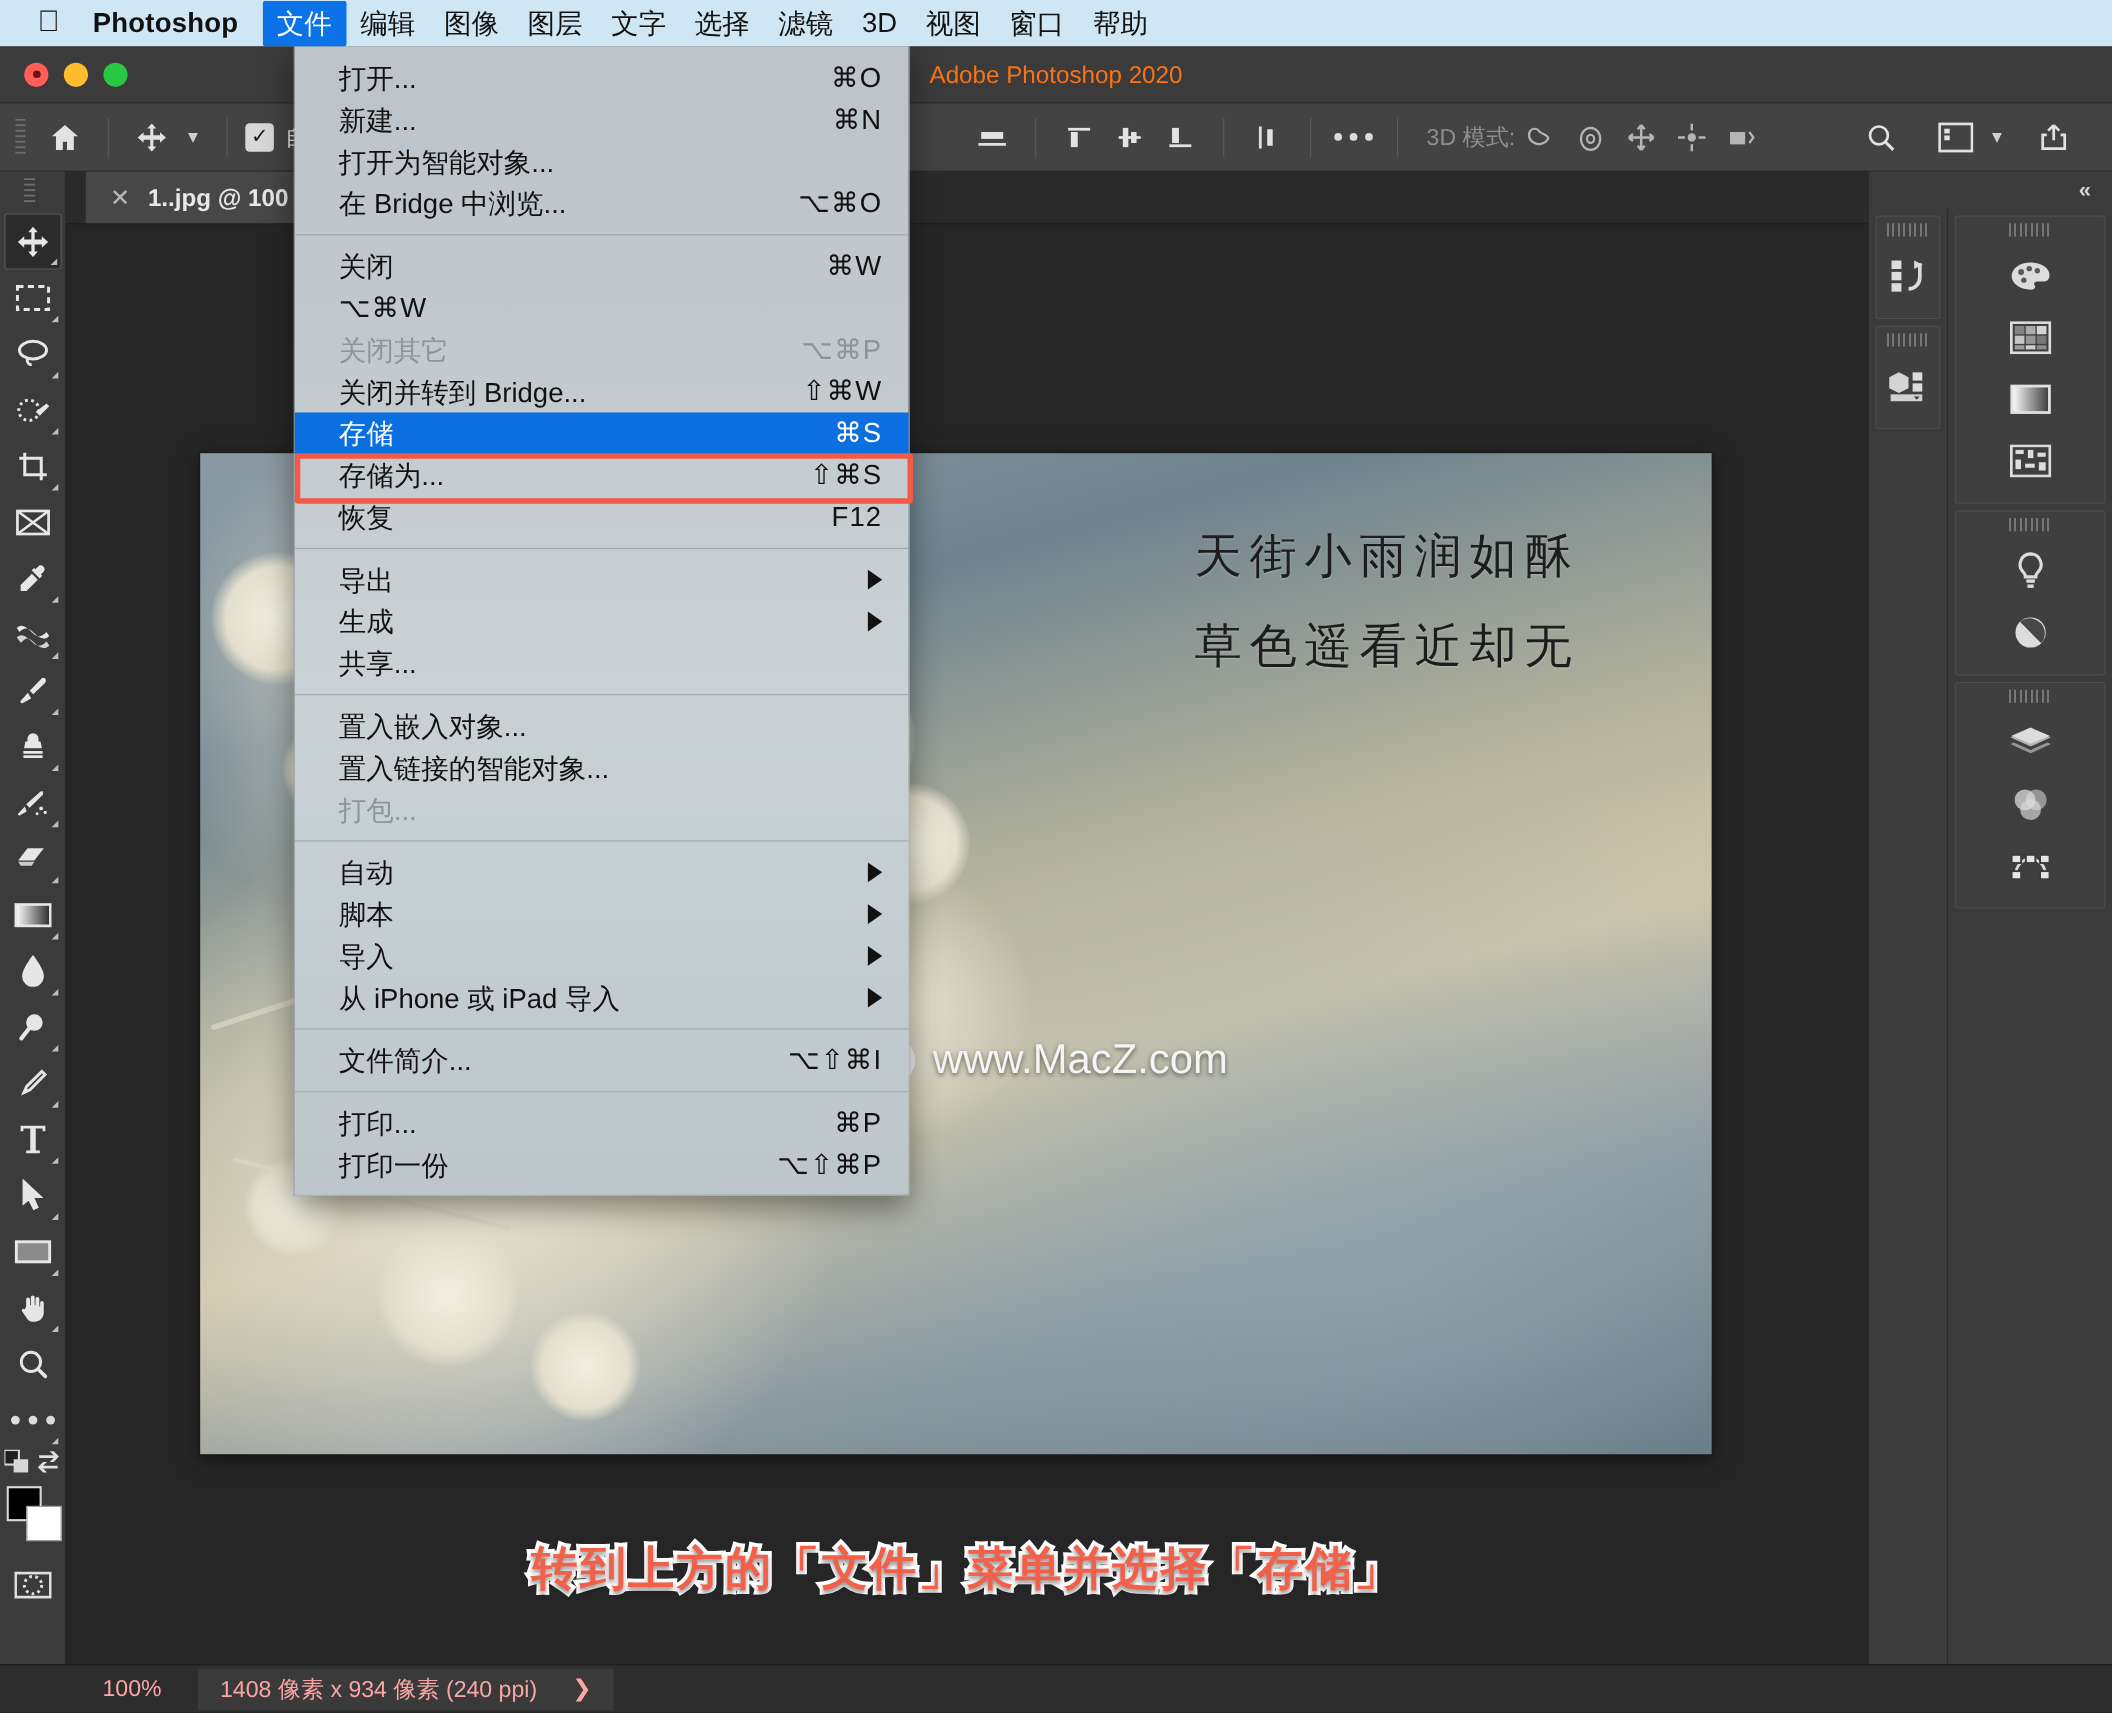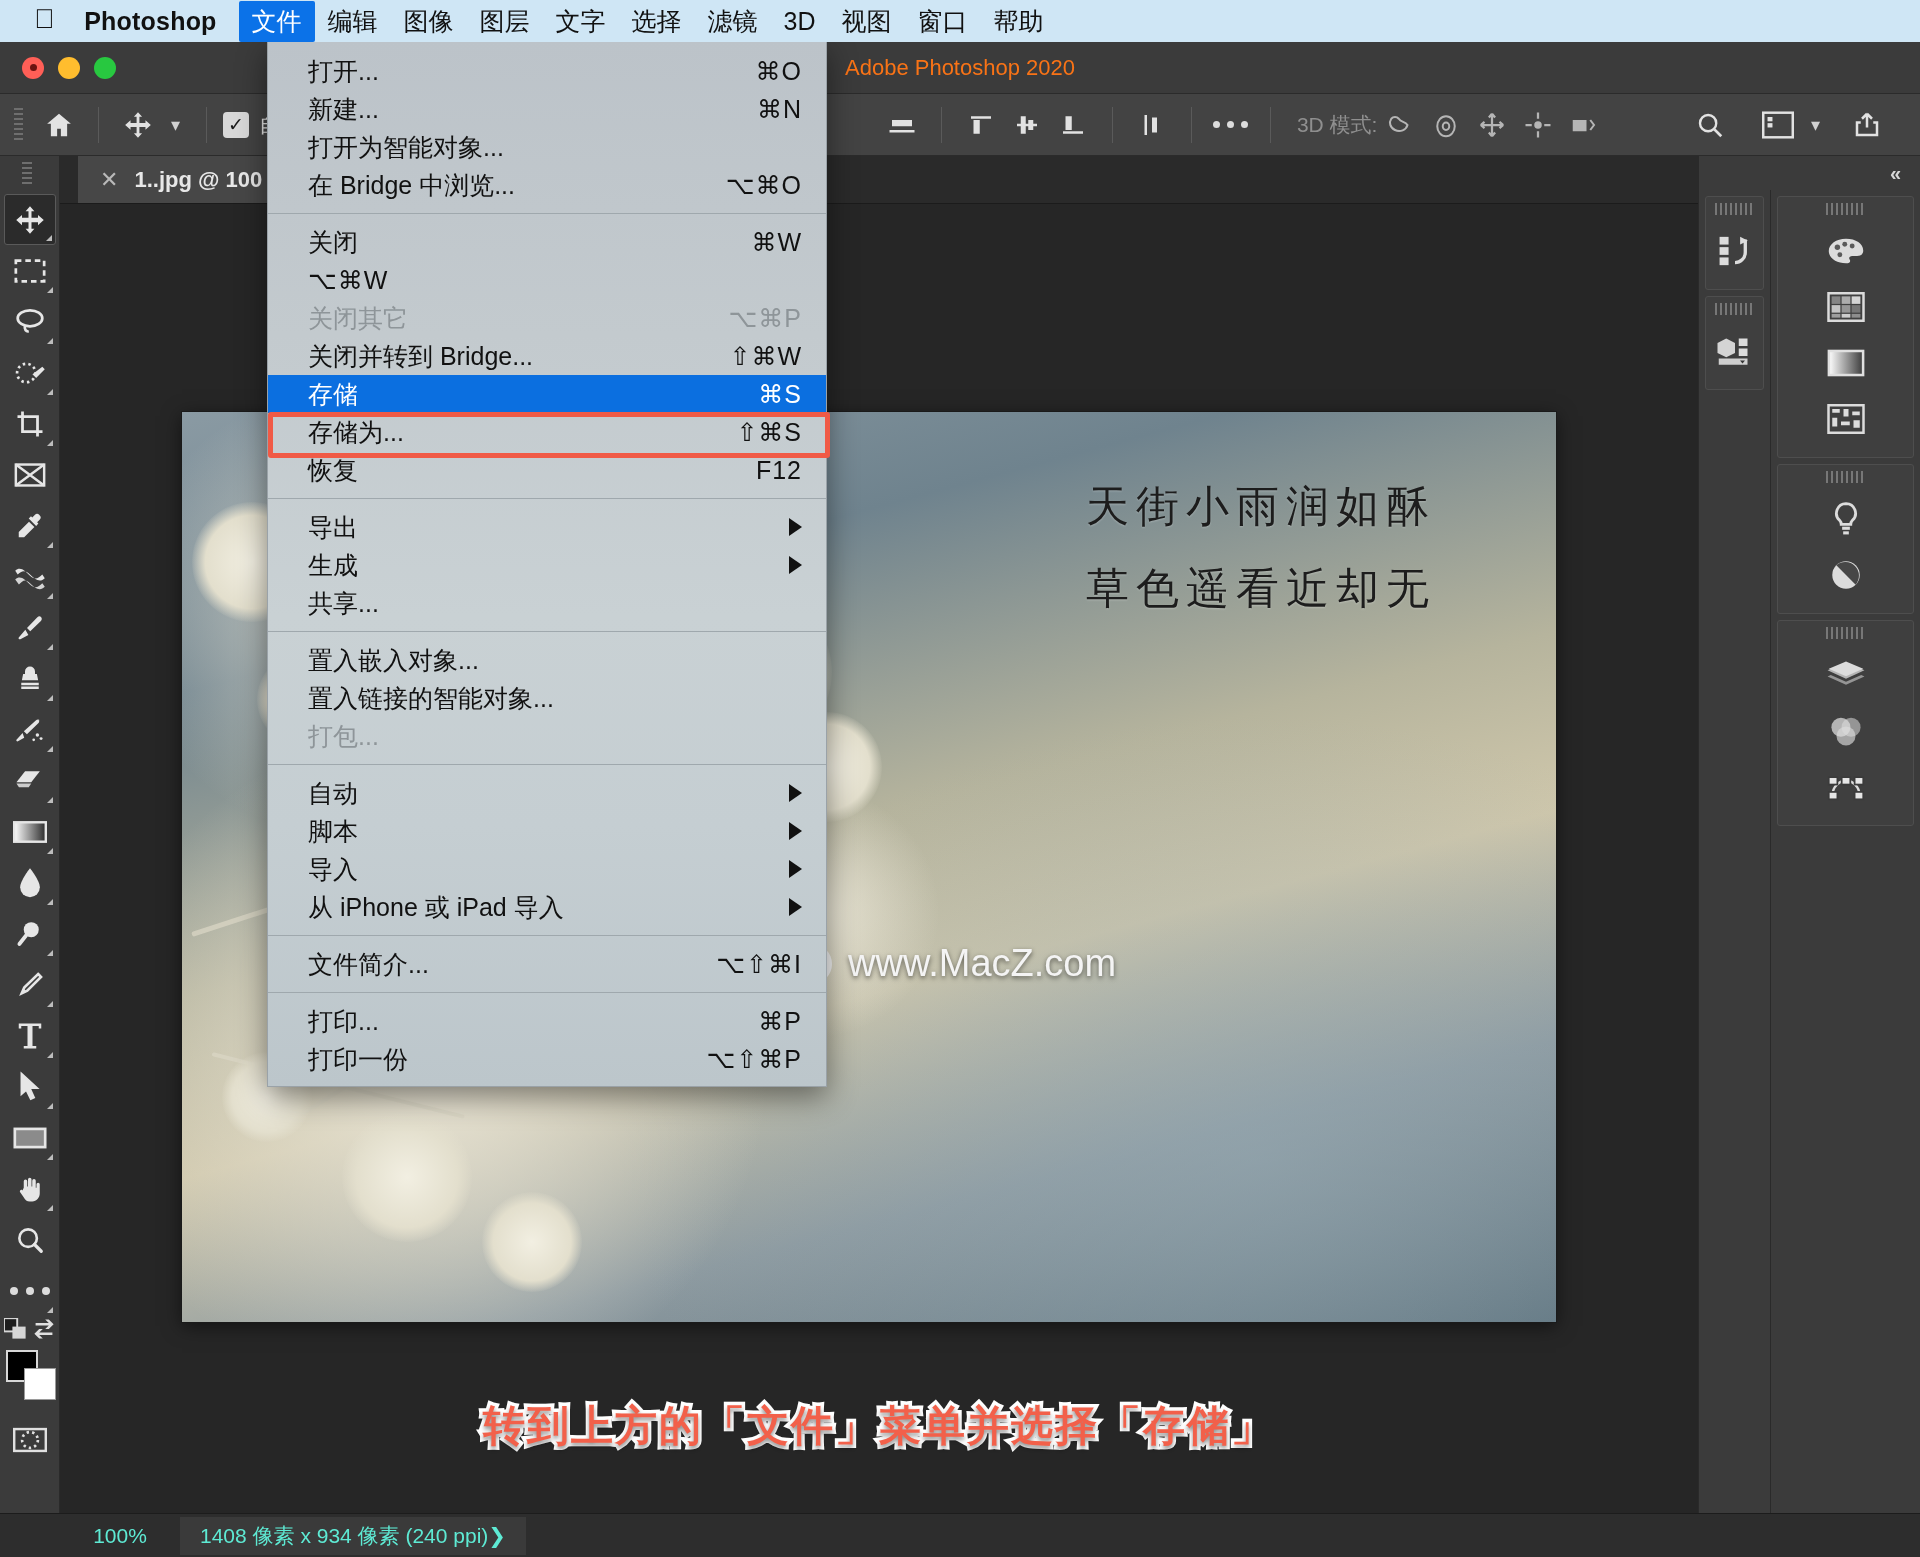--- a/index.html
+++ b/index.html
@@ -184,25 +184,25 @@
   }
   .rp-icon {
     width: 56px; height: 56px; display: flex; align-items: center; justify-content: center;
     color: #dcdcdc;
   }
 
   
   .statusbar {
     position: absolute; left: 0; bottom: 0; width: 1920px; height: 44px;
     background: #2d2d2d; border-top: 1px solid #1c1c1c;
-    display: flex; align-items: center; color: #5eead4; font-size: 21px;
+    display: flex; align-items: center; color: #fca5a5; font-size: 21px;
   }
   .statusbar .zoomv { width: 120px; text-align: center; }
   .statusbar .dims {
-    background: #3a3a3a; padding: 5px 20px; display: flex; align-items: center; gap: 0;
+    background: #3a3a3a; padding: 5px 20px; display: flex; align-items: center; gap: 32px;
   }
 
   
   .menu {
     position: absolute; left: 267px; top: 42px; width: 560px;
     background: linear-gradient(180deg,#bcc3c9 0%, #c3cace 28%, #c9d1d4 55%, #c5ced2 75%, #bcc6cb 100%);
     border: 1px solid #9aa2a8; border-top: none;
     box-shadow: 0 10px 28px rgba(0,0,0,.45);
     padding: 10px 0 8px 0;
     z-index: 50;

